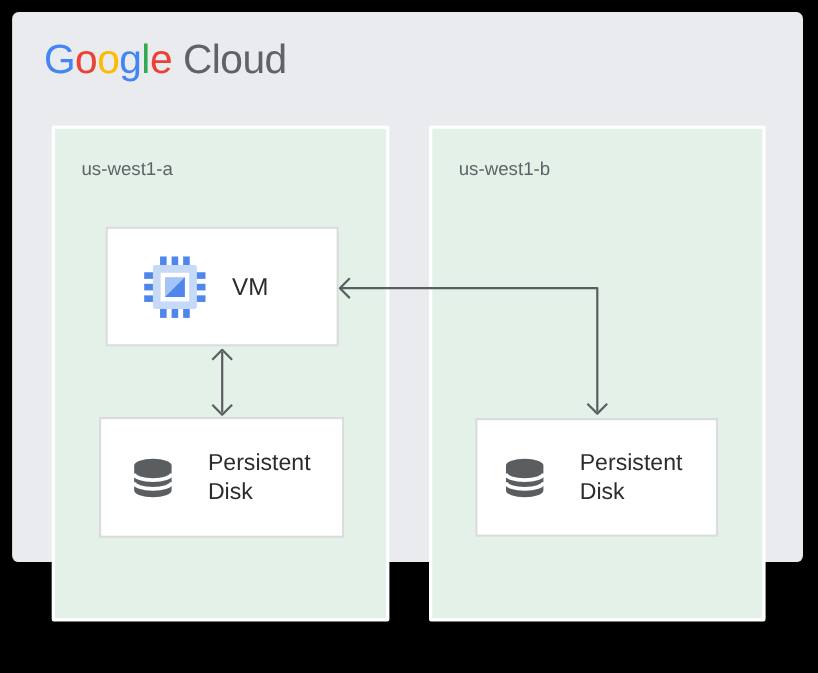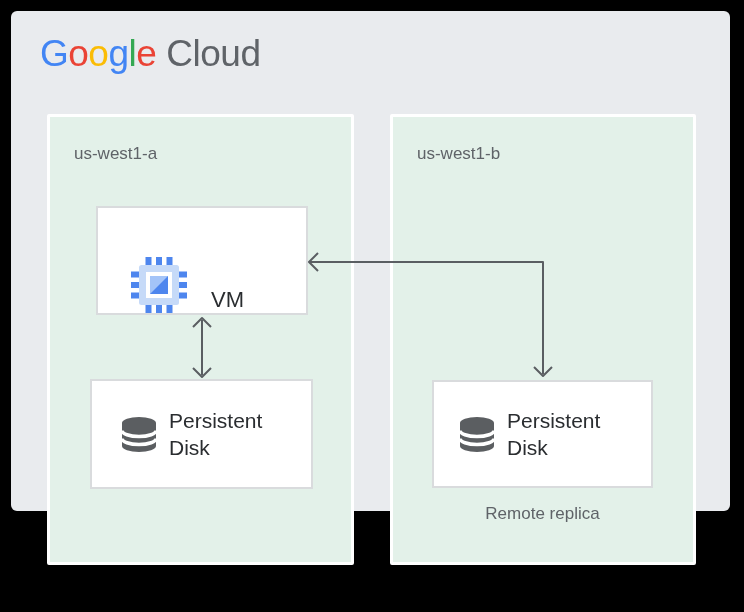--- a/index.html
+++ b/index.html
@@ -28,28 +28,28 @@
   .zone-label{
     position:absolute;left:24px;top:27px;
     font-size:17px;color:#5F6368;text-align:center;
   }
   
   .node{
     position:absolute;box-sizing:border-box;
     background:#FFFFFF;border:2px solid #D9DBDD;
     display:flex;align-items:center;
   }
-  .vm-box{left:85px;top:195px;width:212px;height:109px;padding-left:33px;align-items:flex-end;}
+  .vm-box{left:85px;top:195px;width:212px;height:109px;padding-left:33px;}
   .disk-box-a{left:79px;top:368px;width:223px;height:110px;padding-left:27px;}
   .disk-box-b{left:421px;top:369px;width:221px;height:108px;padding-left:23px;}
   .vm-label{
     font-size:22px;color:#2A2D30;margin-left:24px;
   }
   .disk-label{
-    font-size:21px;line-height:27px;color:#2A2D30;margin-left:10px;width:110px;
+    font-size:21px;line-height:27px;color:#2A2D30;margin-left:30px;width:110px;
   }
   .caption{
     position:absolute;left:421px;top:493px;width:221px;
     text-align:center;font-size:17px;color:#5F6368;
   }
   .edges{position:absolute;left:0;top:0;pointer-events:none;}
   .icon{flex:0 0 auto;display:block;}
 </style>
 </head>
 <body>
@@ -103,21 +103,20 @@
 
   <div class="node disk-box-b">
     <svg class="icon" width="40" height="37" viewBox="0 0 40 37">
       <path d="M3,7 a17,6 0 0 1 34,0 v23 a17,6 0 0 1 -34,0 z" fill="#5B5E61"></path>
       <path d="M3,14.5 a17,6 0 0 0 34,0" fill="none" stroke="#FFFFFF" stroke-width="3.5"></path>
       <path d="M3,22.5 a17,6 0 0 0 34,0" fill="none" stroke="#FFFFFF" stroke-width="3.5"></path>
     </svg>
     <div class="disk-label">Persistent Disk</div>
   </div>
 
-  <div class="caption">Remote replica</div>
 
   <svg class="edges" width="719" height="586" viewBox="0 0 719 586">
     <g stroke="#5A5E62" stroke-width="2" fill="none" stroke-linejoin="round">
 
       <g>
         <line x1="191" y1="309" x2="191" y2="364"></line>
         <polyline points="182,316 191,307 200,316"></polyline>
         <polyline points="182,357 191,366 200,357"></polyline>
       </g>
 

